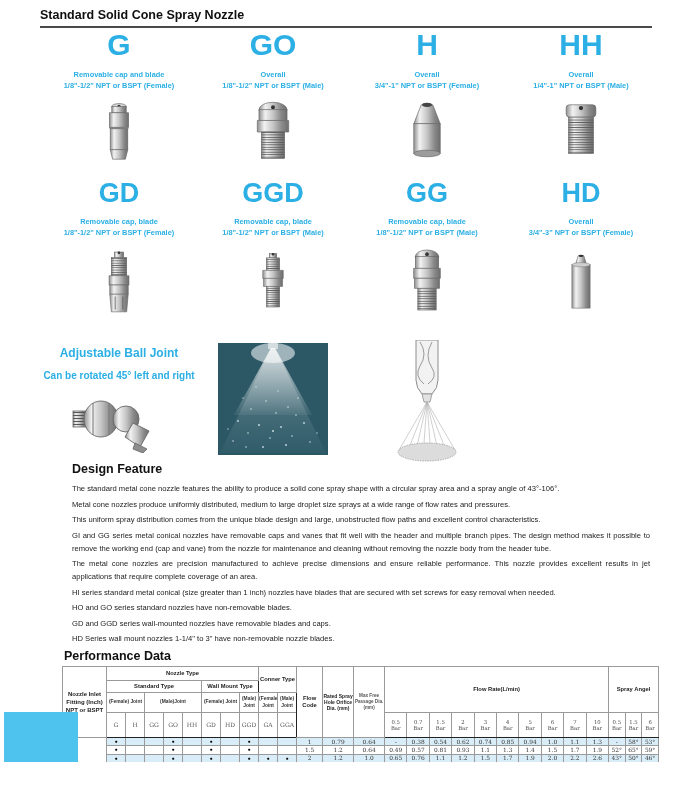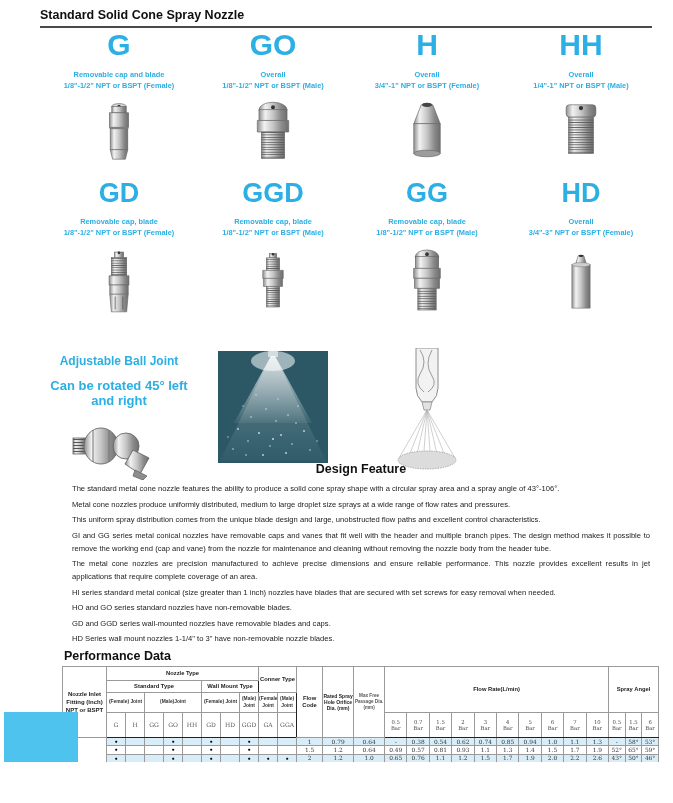--- a/index.html
+++ b/index.html
@@ -8,24 +8,24 @@
          font-family:"Liberation Sans",sans-serif;}
   .page-title{position:absolute;left:40px;top:8px;font-size:12.5px;font-weight:bold;color:#101010;}
   .title-rule{position:absolute;left:40px;top:26px;width:612px;height:1.6px;background:#4a4a4a;}
   .grid{position:absolute;left:42px;width:616px;display:flex;}
   .col{width:154px;text-align:center;}
   .big-code{font-size:30px;font-weight:bold;color:var(--cyan);line-height:1;}
   .row2 .big-code{font-size:27px;}
   .sub{margin-top:9px;font-size:7.4px;font-weight:bold;color:var(--cyan);line-height:1.55;}
   .nozzle-img{margin-top:7px;display:flex;justify-content:center;align-items:flex-start;}
   .acc-title{font-size:12px;font-weight:bold;color:var(--cyan);}
-  .acc-sub{margin-top:10px;font-size:13px;font-weight:bold;color:var(--cyan);}
+  .acc-sub{margin-top:10px;font-size:10px;font-weight:bold;color:var(--cyan);}
   .acc-img{margin-top:6px;display:flex;justify-content:center;}
   .design{position:absolute;left:72px;top:462px;width:578px;}
-  .section-h{font-size:12.5px;font-weight:bold;color:#111;margin:0 0 6px 0;text-align:center;}
+  .section-h{font-size:12.5px;font-weight:bold;color:#111;margin:0 0 6px 0;}
   .design p{font-size:7.6px;line-height:1.72;margin:2.5px 0;text-align:justify;color:#1b1b1b;}
   .perf-h{position:absolute;left:64px;top:649px;}
   .tablewrap{position:absolute;left:62px;top:666px;}
   table{border-collapse:collapse;table-layout:fixed;width:597px;border:1.6px solid #222;}
   th,td{border:0.6px solid #9a9a9a;padding:0;margin:0;overflow:hidden;}
   thead th{font-size:5.8px;font-weight:bold;color:#222;text-align:center;line-height:1.25;background:#fff;}
   thead .joint{font-size:4.9px;color:#333;}
   thead tr.codes-bars th{border-bottom:1.5px solid #222;height:24px;vertical-align:middle;}
   .inlet-h{font-size:6px;line-height:1.35;}
   .code-cell{font-family:"DejaVu Serif",serif;font-weight:normal;font-size:6px;color:#5a5a5a;}
@@ -188,21 +188,21 @@
         <svg width="42" height="78" viewBox="0 0 60 90">
           <polygon points="22,16 26,3 34,3 38,16" fill="url(#met)" stroke="#666" stroke-width="0.8"></polygon>
           <ellipse cx="30" cy="3.5" rx="3.4" ry="1.6" fill="#333"></ellipse>
           <rect x="17" y="16" width="26" height="62" fill="url(#met)" stroke="#666" stroke-width="0.8"></rect>
           <ellipse cx="30" cy="16" rx="13" ry="3" fill="#cfcfcf" stroke="#666" stroke-width="0.6"></ellipse>
         </svg>
       </div>
     </div>
   </div>
 
-  <div class="grid" style="top:346px;margin-top:8px;">
+  <div class="grid" style="top:346px;">
     <div class="col">
       <div class="acc-title">Adjustable Ball Joint</div>
       <div class="acc-sub">Can be rotated 45° left and right</div>
       <div class="acc-img">
         <svg width="96" height="66" viewBox="0 0 96 66">
           <rect x="2" y="24" width="13" height="16" fill="url(#met)" stroke="#666" stroke-width="0.8"></rect>
           <rect x="2" y="25" width="13" height="14" fill="url(#thr)"></rect>
           <ellipse cx="30" cy="32" rx="17" ry="18" fill="url(#met)" stroke="#666" stroke-width="0.9"></ellipse>
           <line x1="22" y1="16" x2="22" y2="48" stroke="#777" stroke-width="1"></line>
           <line x1="38" y1="16" x2="38" y2="48" stroke="#777" stroke-width="1"></line>

